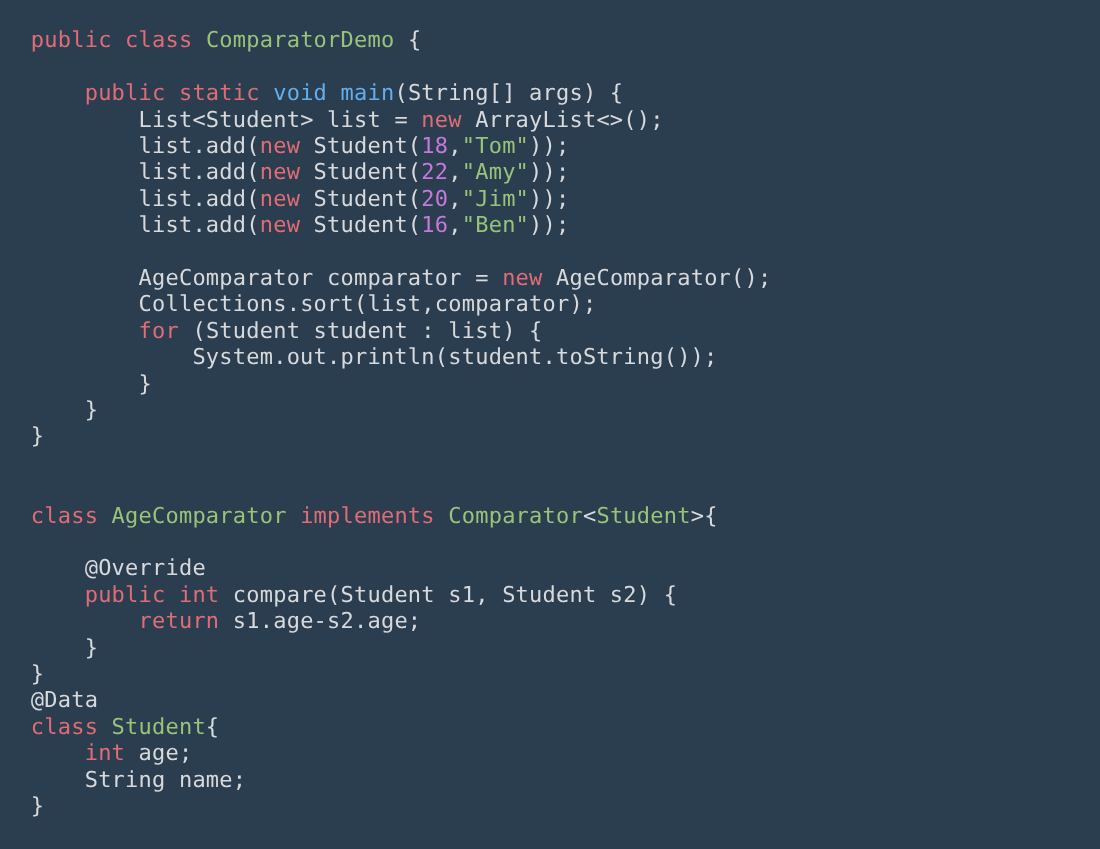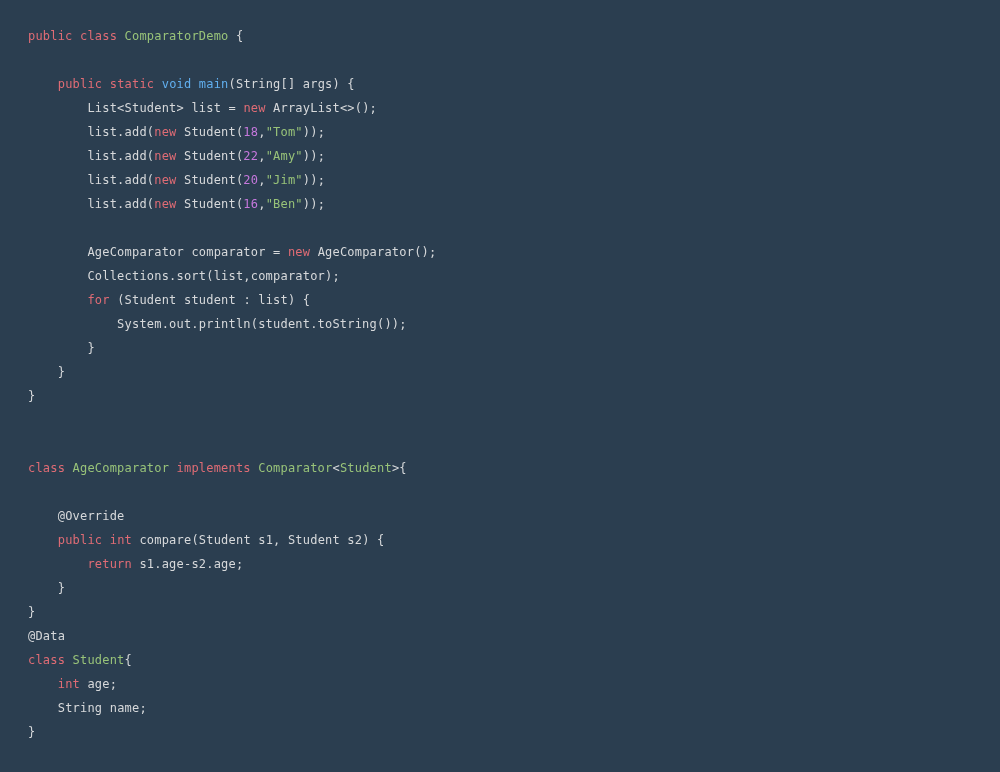--- a/index.html
+++ b/index.html
@@ -7,21 +7,21 @@
     padding: 0;
     width: 1000px;
     height: 772px;
     background: #2b3e50;
     overflow: hidden;
   }
   pre.code {
     margin: 0;
     padding: 24px 28px;
     font-family: Menlo, Consolas, "DejaVu Sans Mono", monospace;
-    font-size: 12px;
+    font-size: 20px;
     line-height: 24px;
     color: #d7d9db;
     white-space: pre;
     letter-spacing: 0.2px;
   }
   .kw   { color: #e06c75; }  
   .type { color: #98c379; }  
   .fn   { color: #61afef; }  
   .str  { color: #98c379; }  
   .num  { color: #c678dd; }  

